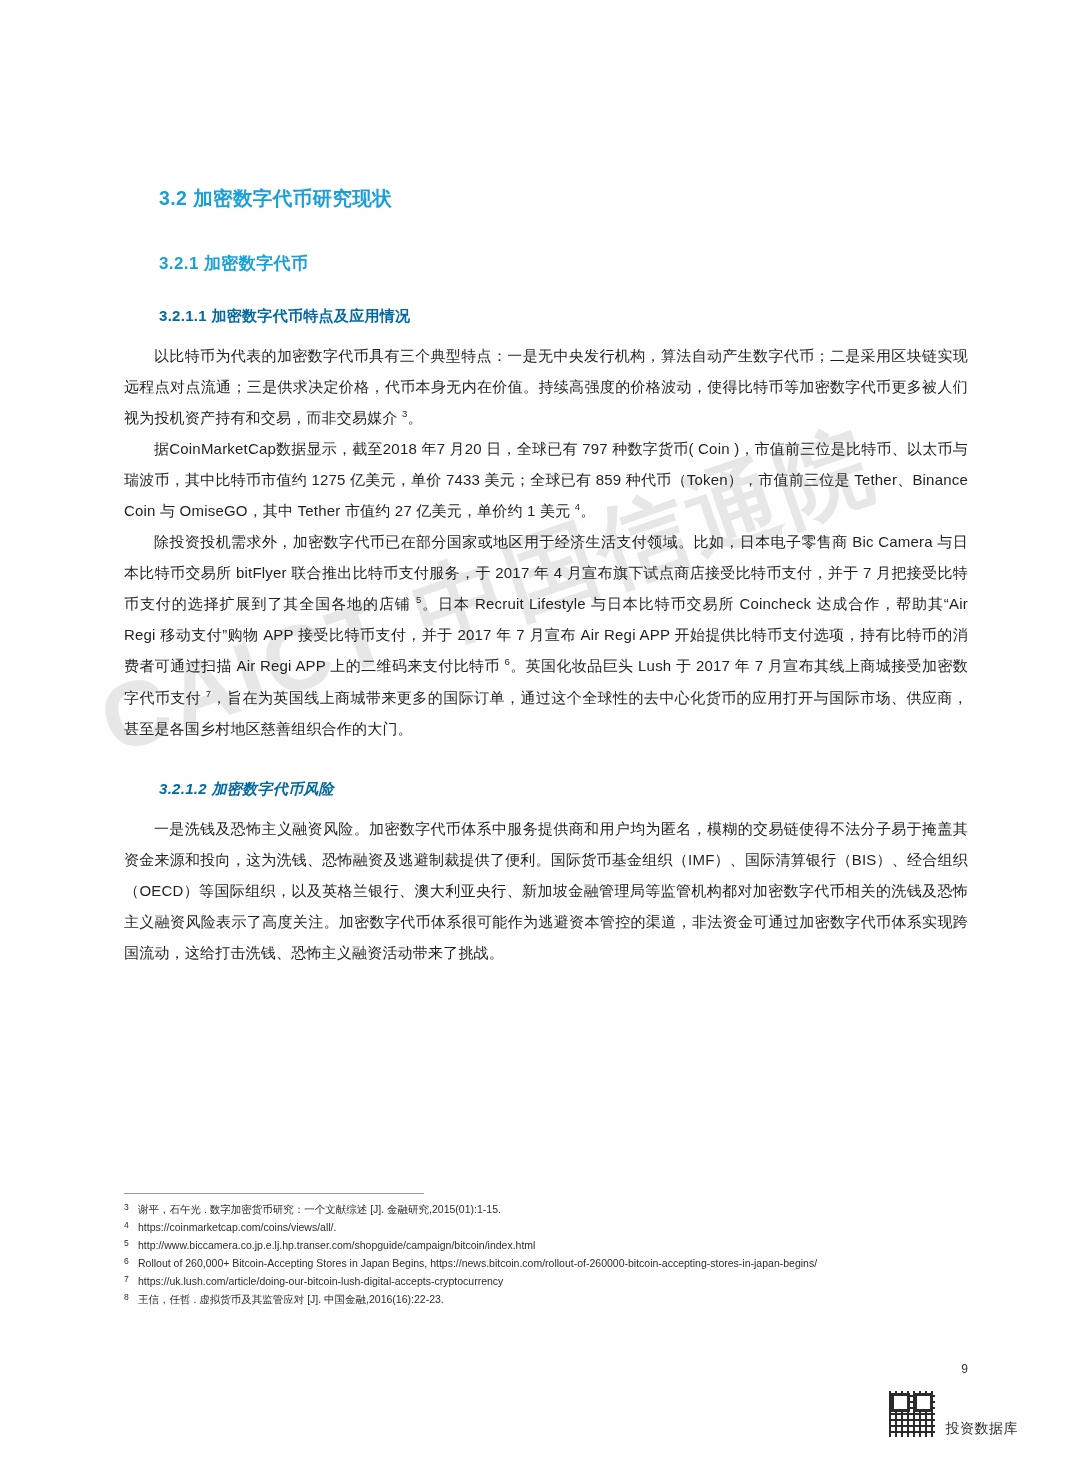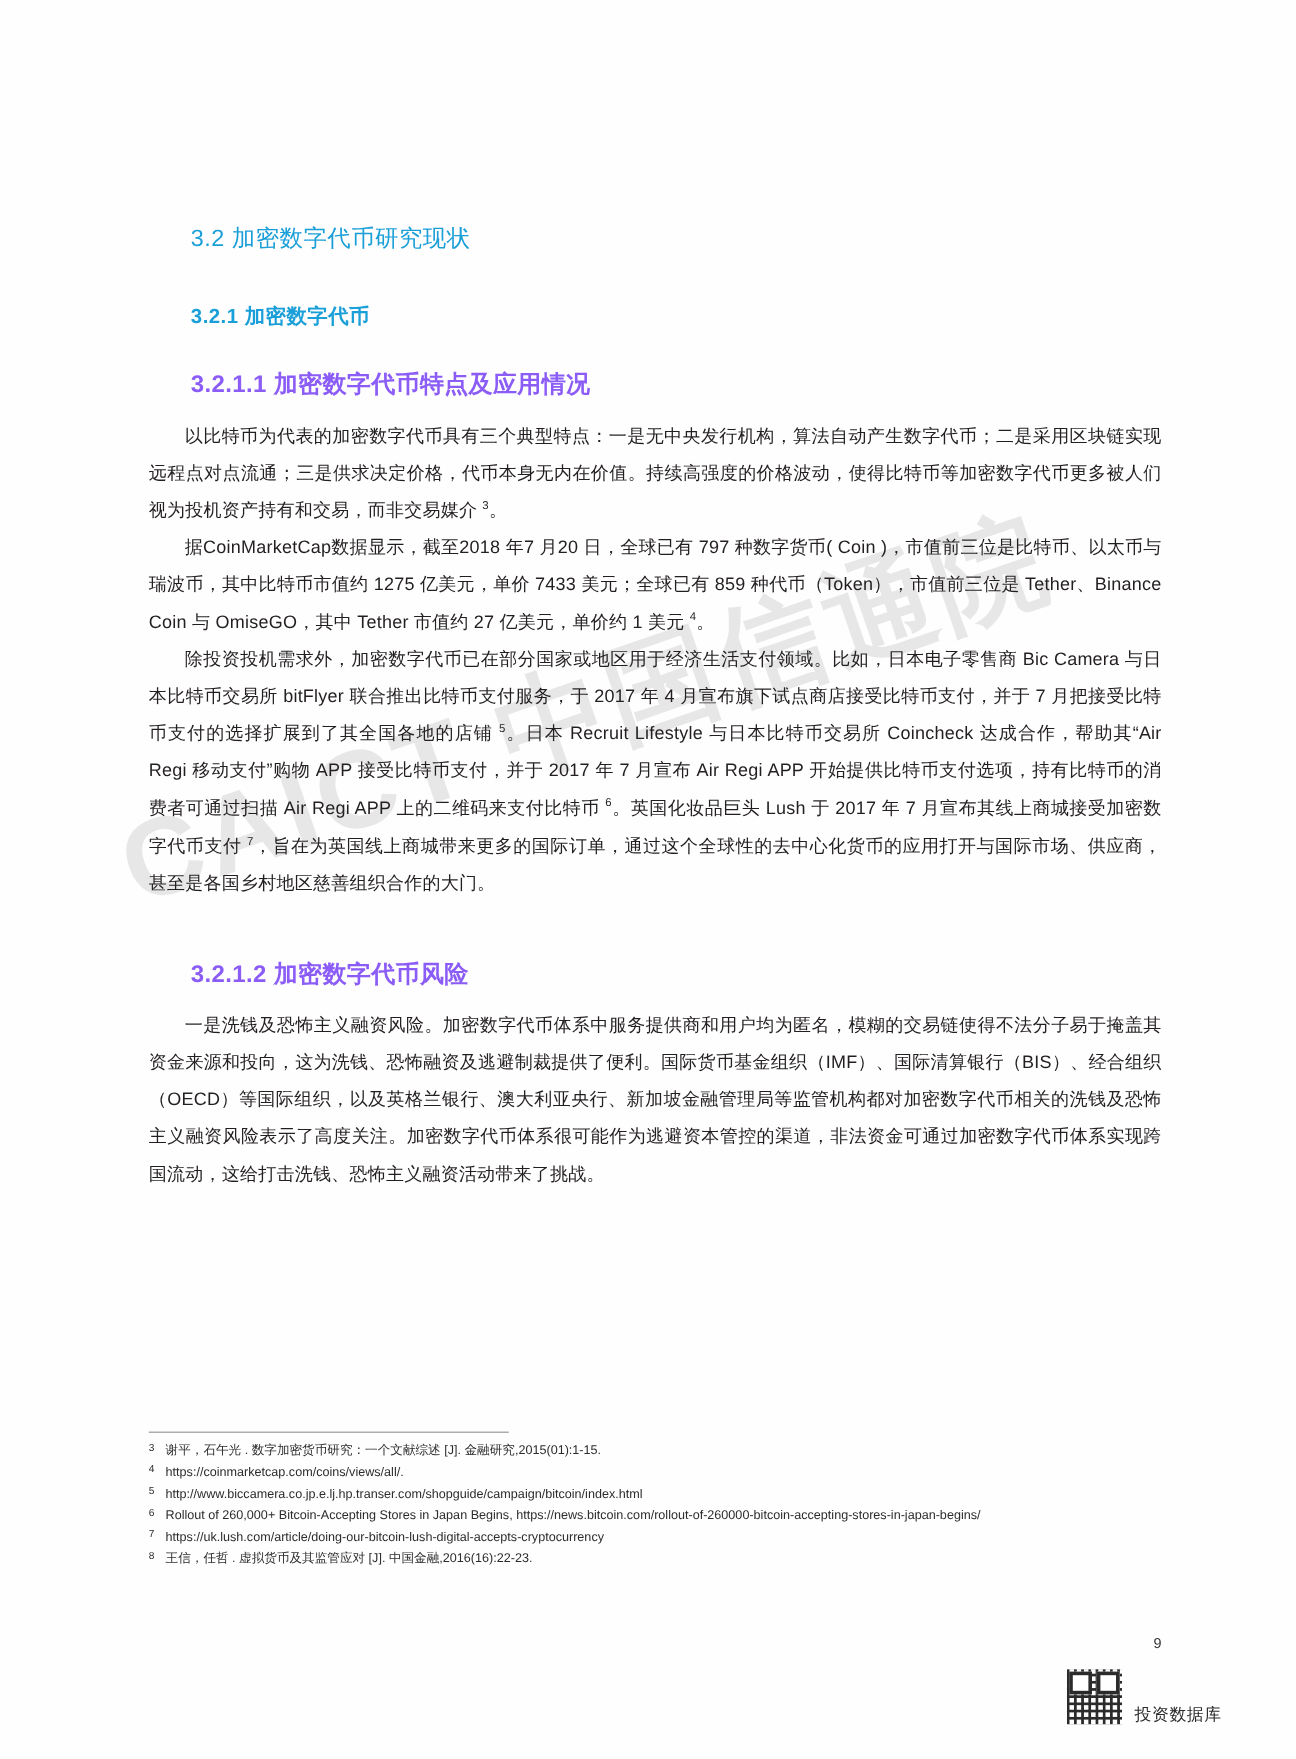--- a/index.html
+++ b/index.html
@@ -84,40 +84,41 @@
   .content {
     position: absolute;
     left: 124px;
     right: 112px;
     top: 185px;
   }
 
   h2.sec {
     font-size: 19.5px;
     color: #1a9fd8;
-    font-weight: normal;
+    font-weight: bold;
     margin: 0 0 40px 35px;
     letter-spacing: .4px;
   }
   h3.subsec {
     font-size: 17px;
     color: #1a9fd8;
     font-weight: bold;
     margin: 0 0 32px 35px;
     letter-spacing: .4px;
   }
   h4.subsubsec {
-    font-size: 20px;
-    color: #8b5cf6;
+    font-size: 15px;
+    color: #0369a1;
     font-weight: bold;
     margin: 0 0 14px 35px;
     letter-spacing: .3px;
   }
   h4.subsubsec.spaced {
-    margin-top: 46px;
+    margin-top: 36px;
+    font-style: italic;
   }
 
   p.body {
     font-size: 15px;
     line-height: 2.07;
     margin: 0;
     text-align: justify;
     text-justify: inter-ideograph;
     text-indent: 2em;
     color: #231f20;

